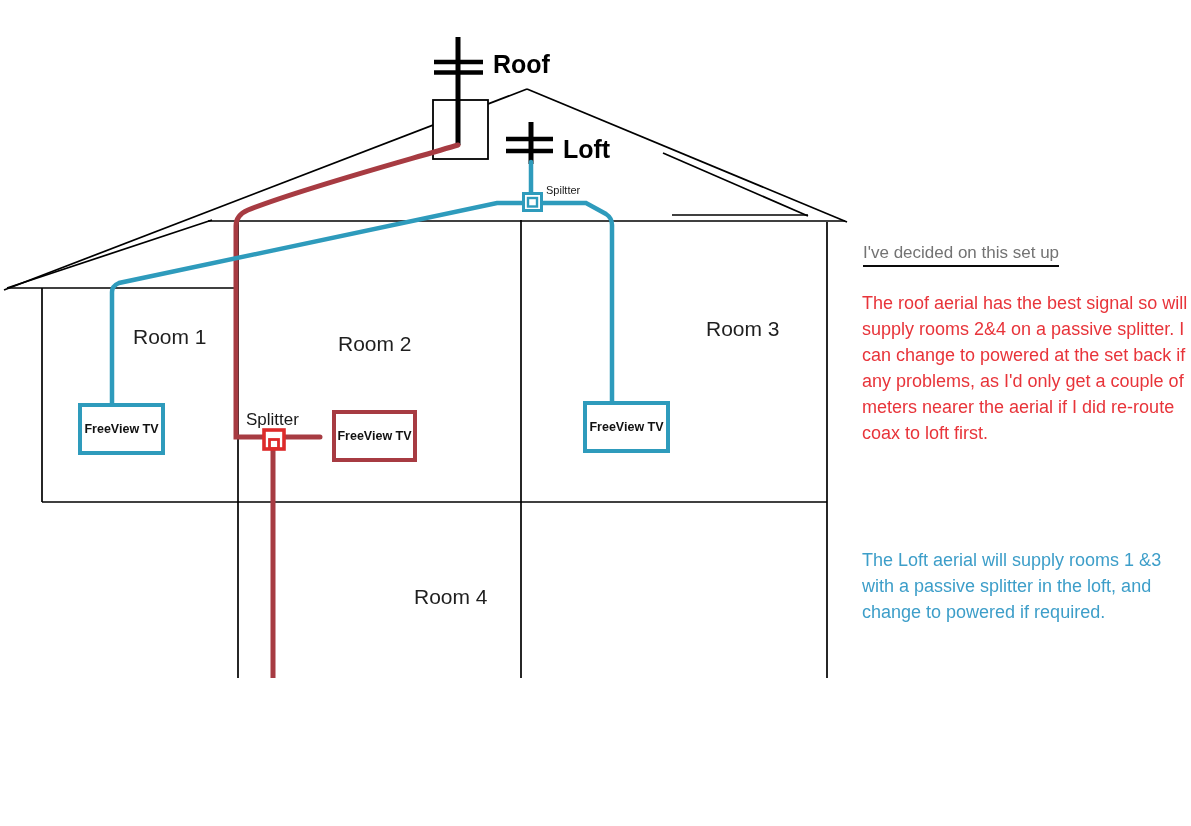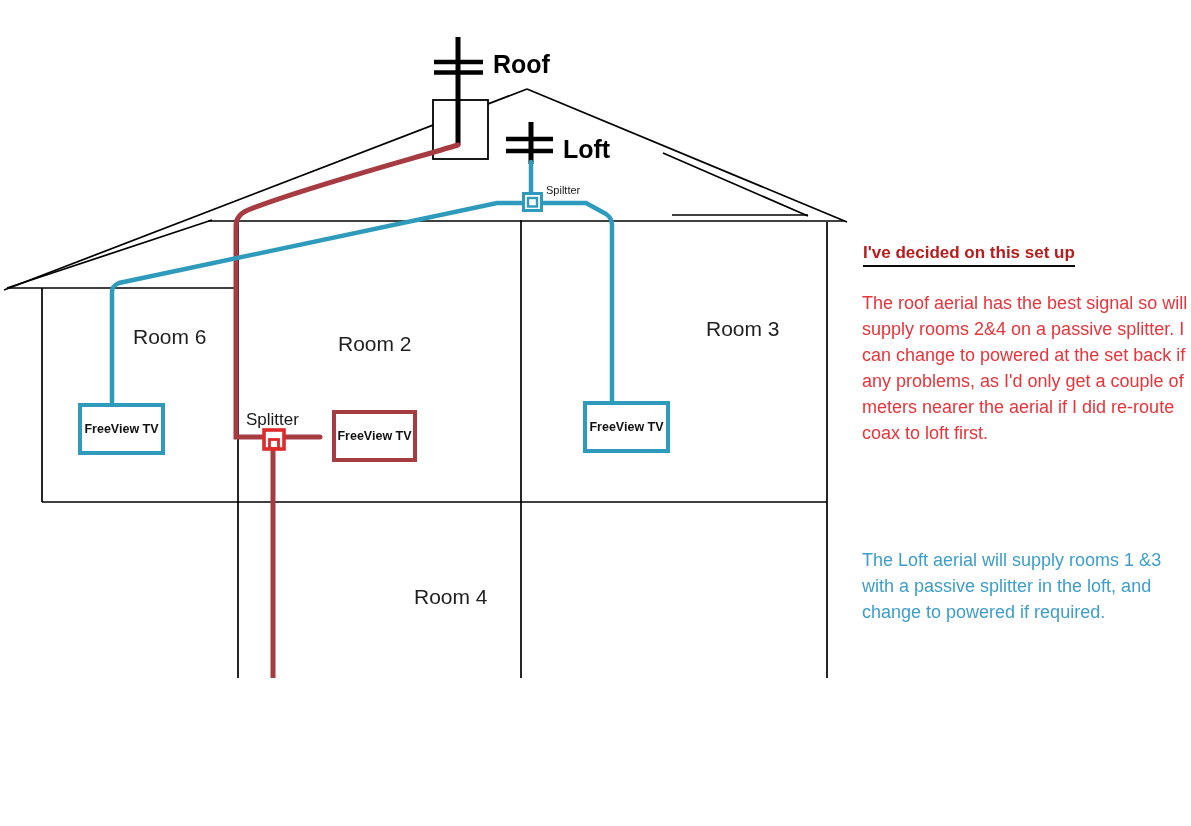--- a/index.html
+++ b/index.html
@@ -24,21 +24,21 @@
   .splitter-label{font-size:11px;color:#1a1a1a;white-space:nowrap;}
   .room-label{font-size:21px;color:#1f1f1f;white-space:nowrap;}
   .tv{
     position:absolute;box-sizing:border-box;background:#fff;
     display:flex;align-items:center;justify-content:center;
     font-weight:bold;font-size:12.5px;color:#111;white-space:nowrap;margin-left:10px;
   }
   .tv.blue{border:4px solid var(--cable-blue);}
   .tv.red{border:4.5px solid var(--tv-red);}
   .note-heading{
-    font-weight:bold;font-size:17px;color:#b91c1c;white-space:nowrap;
+    font-weight:normal;font-size:17px;color:#737373;white-space:nowrap;
     border-bottom:2px solid #0a0a0a;padding-bottom:2px;
   }
   .note{font-size:18px;line-height:26px;width:332px;}
   .note.red-note{color:var(--note-red);}
   .note.blue-note{color:var(--note-blue);}
 </style>
 </head>
 <body>
 
 <div class="stage">
@@ -96,21 +96,21 @@
       <rect class="splitter-red-inner" x="269.5" y="439.5" width="9" height="9"></rect>
     </g>
   </svg>
 
   <div class="abs aerial-label" style="left:493px;top:50px;">Roof</div>
   <div class="abs aerial-label" style="left:563px;top:135px;">Loft</div>
 
   <div class="abs splitter-label" style="left:546px;top:184px;">Spiltter</div>
   <div class="abs splitter-label" style="left:246px;top:410px;font-size:17px;">Splitter</div>
 
-  <div class="abs room-label" style="left:133px;top:325px;">Room 6</div>
+  <div class="abs room-label" style="left:133px;top:325px;">Room 1</div>
   <div class="abs room-label" style="left:338px;top:332px;">Room 2</div>
   <div class="abs room-label" style="left:682px;top:317px;margin-left:24px;">Room 3</div>
   <div class="abs room-label" style="left:414px;top:585px;">Room 4</div>
 
   <div class="tv blue" style="left:68px;top:403px;width:87px;height:52px;">FreeView TV</div>
   <div class="tv red" style="left:322px;top:410px;width:85px;height:52px;">FreeView TV</div>
   <div class="tv blue" style="left:573px;top:401px;width:87px;height:52px;">FreeView TV</div>
   <div class="tv red" style="left:323px;top:697px;width:85px;height:53px;">FreeView TV</div>
 
   <div class="abs note-heading" style="left:863px;top:243px;">I've decided on this set up</div>

